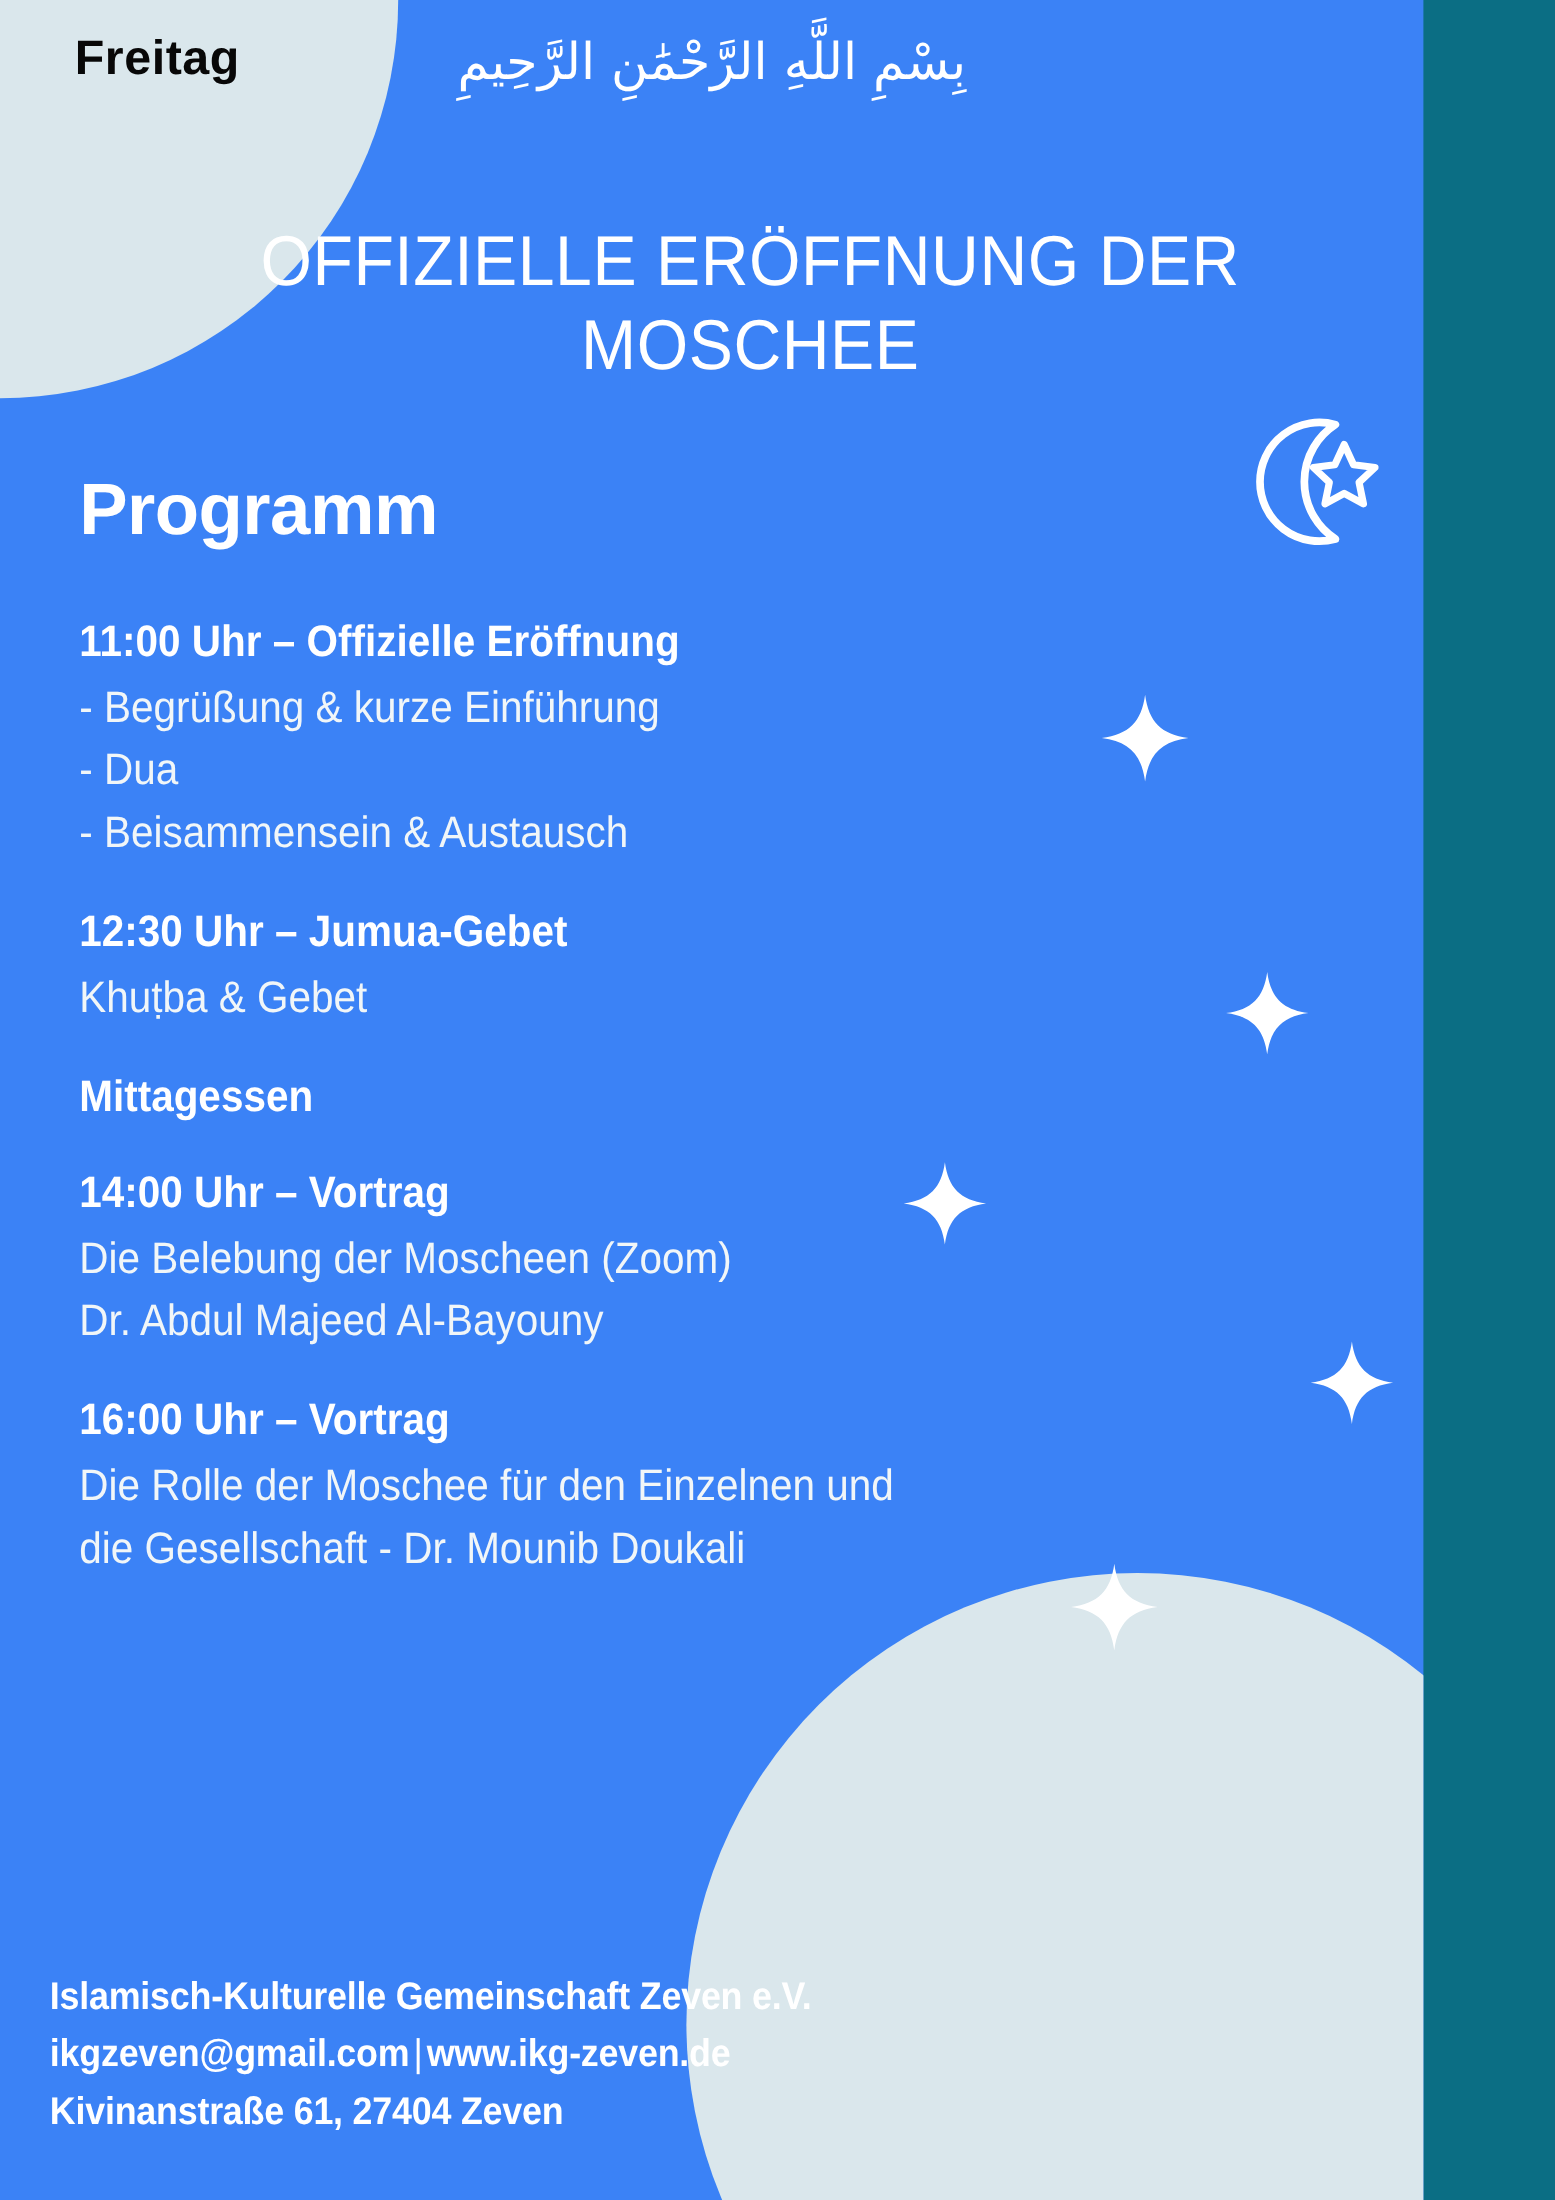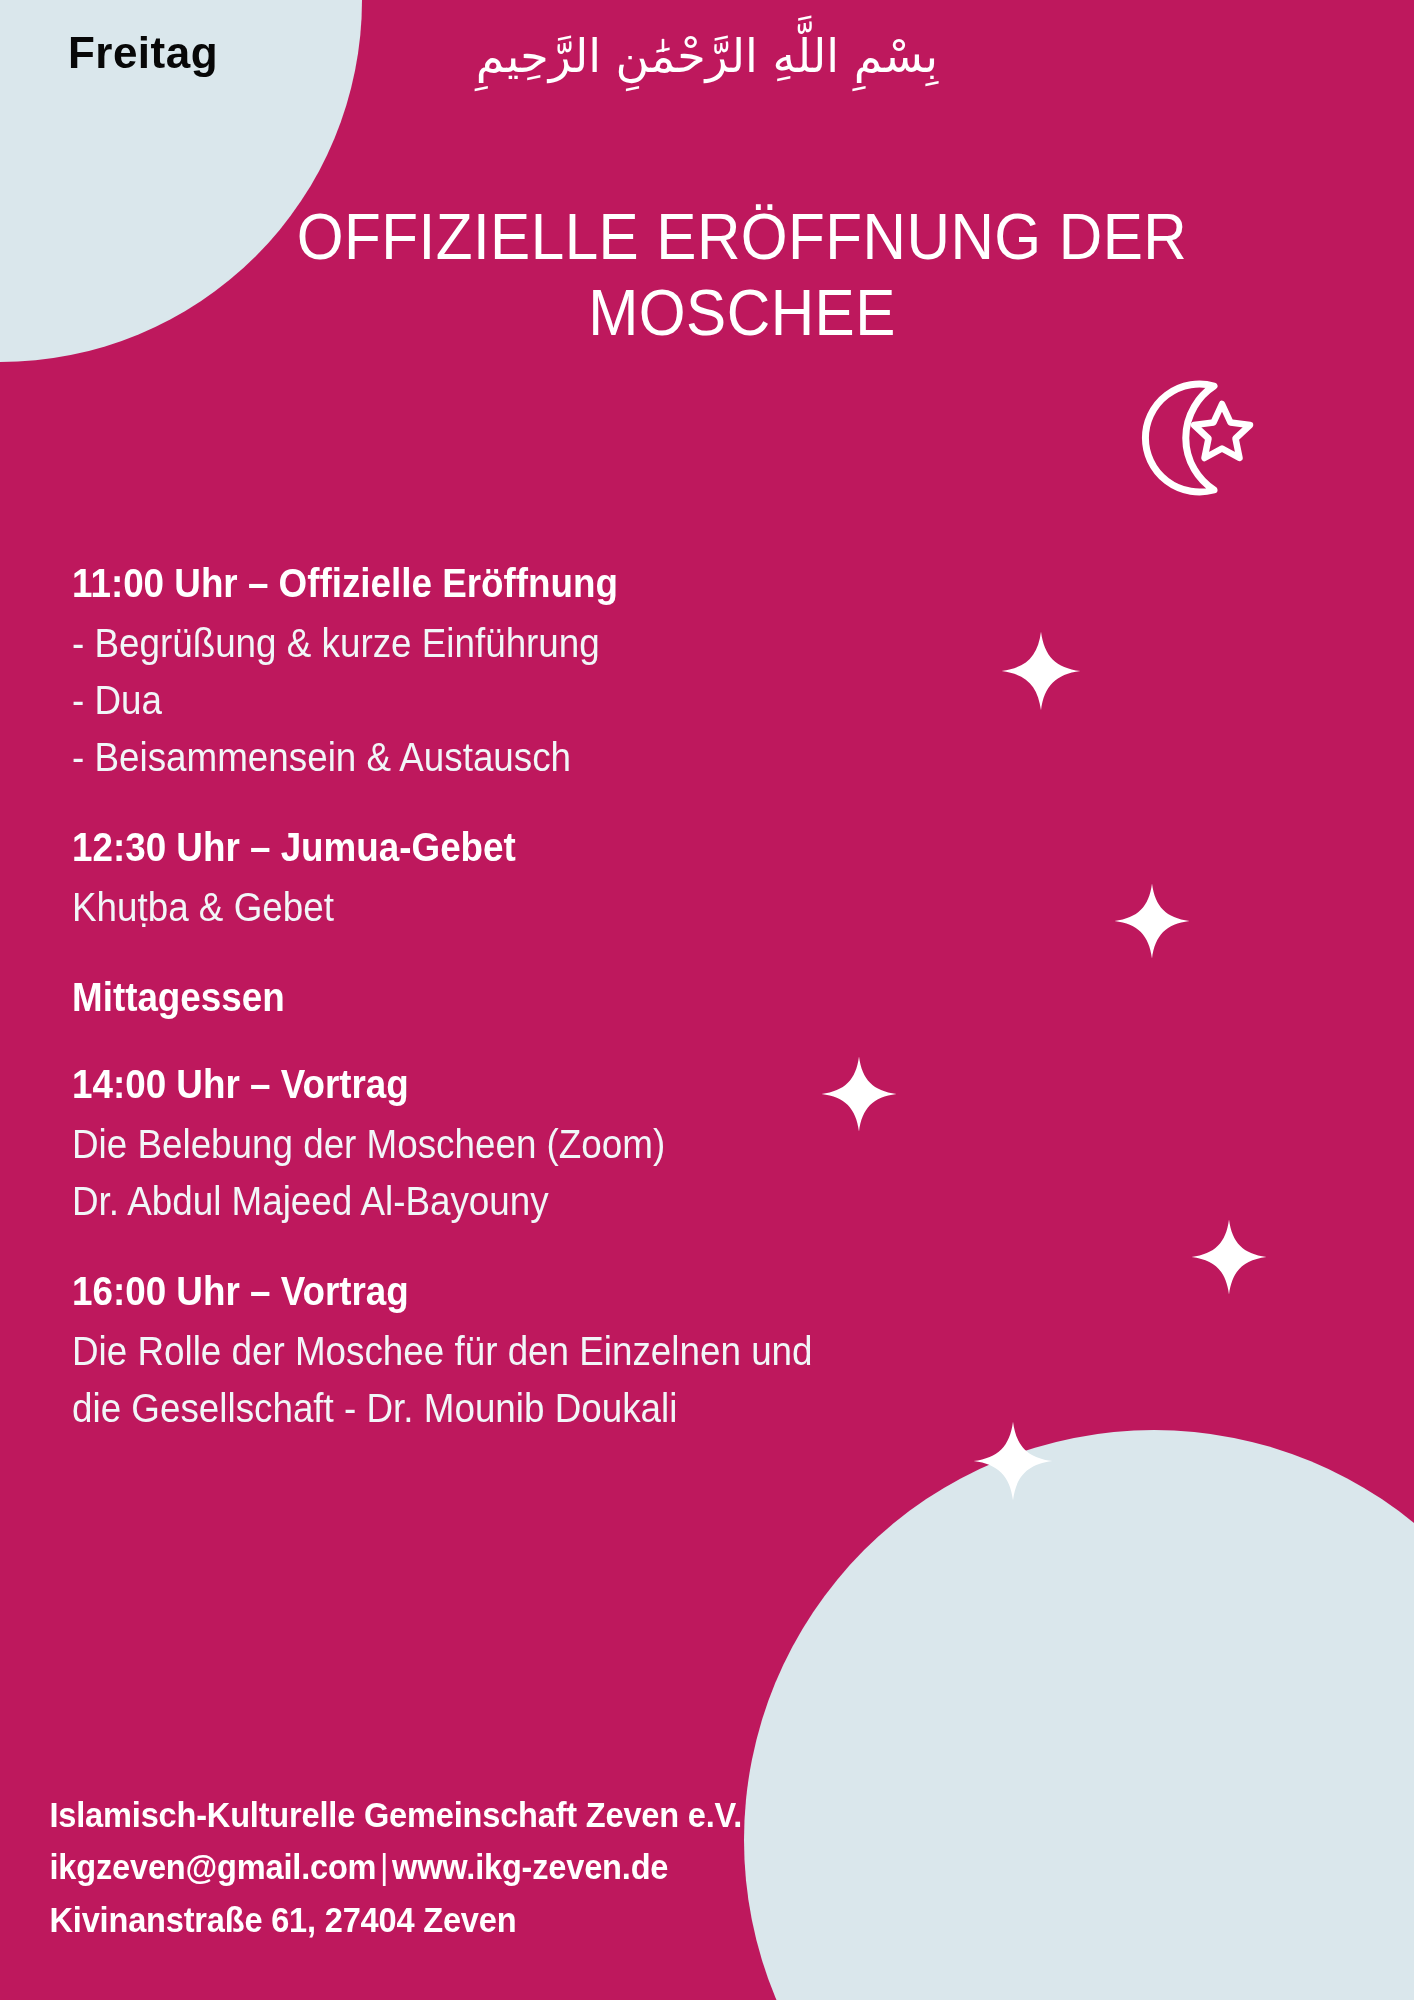--- a/index.html
+++ b/index.html
@@ -4,22 +4,22 @@
 <style>
   * { margin:0; padding:0; box-sizing:border-box; }
   html, body {
     width:1414px; height:2000px;
     background:#0b6e84;
     font-family:"Liberation Sans", sans-serif;
     overflow:hidden;
   }
   #poster {
     position:relative;
-    width:1414px; height:2000px;
-    background:#be185d;
+    width:1294px; height:2000px;
+    background:#3b82f6;
     overflow:hidden;
   }
 
   
   .shape-tl {
     position:absolute;
     left:-362px; top:-362px;
     width:724px; height:724px;
     border-radius:50%;
     background:#dae7ec;
@@ -194,20 +194,21 @@
     <svg width="78" height="78" viewBox="0 0 100 100">
       <path d="M50 2 C54 32 68 46 98 50 C68 54 54 68 50 98 C46 68 32 54 2 50 C32 46 46 32 50 2 Z" fill="#ffffff"></path>
     </svg>
   </div>
   <div class="sparkle" style="left:972px; top:1420px;">
     <svg width="82" height="82" viewBox="0 0 100 100">
       <path d="M50 2 C54 32 68 46 98 50 C68 54 54 68 50 98 C46 68 32 54 2 50 C32 46 46 32 50 2 Z" fill="#ffffff"></path>
     </svg>
   </div>
 
+  <div class="programm">Programm</div>
 
   <div class="program">
 
     <div class="block">
       <div class="block-title">11:00 Uhr – Offizielle Eröffnung</div>
       <div class="block-line">- Begrüßung &amp; kurze Einführung</div>
       <div class="block-line">- Dua</div>
       <div class="block-line">- Beisammensein &amp; Austausch</div>
     </div>
 

